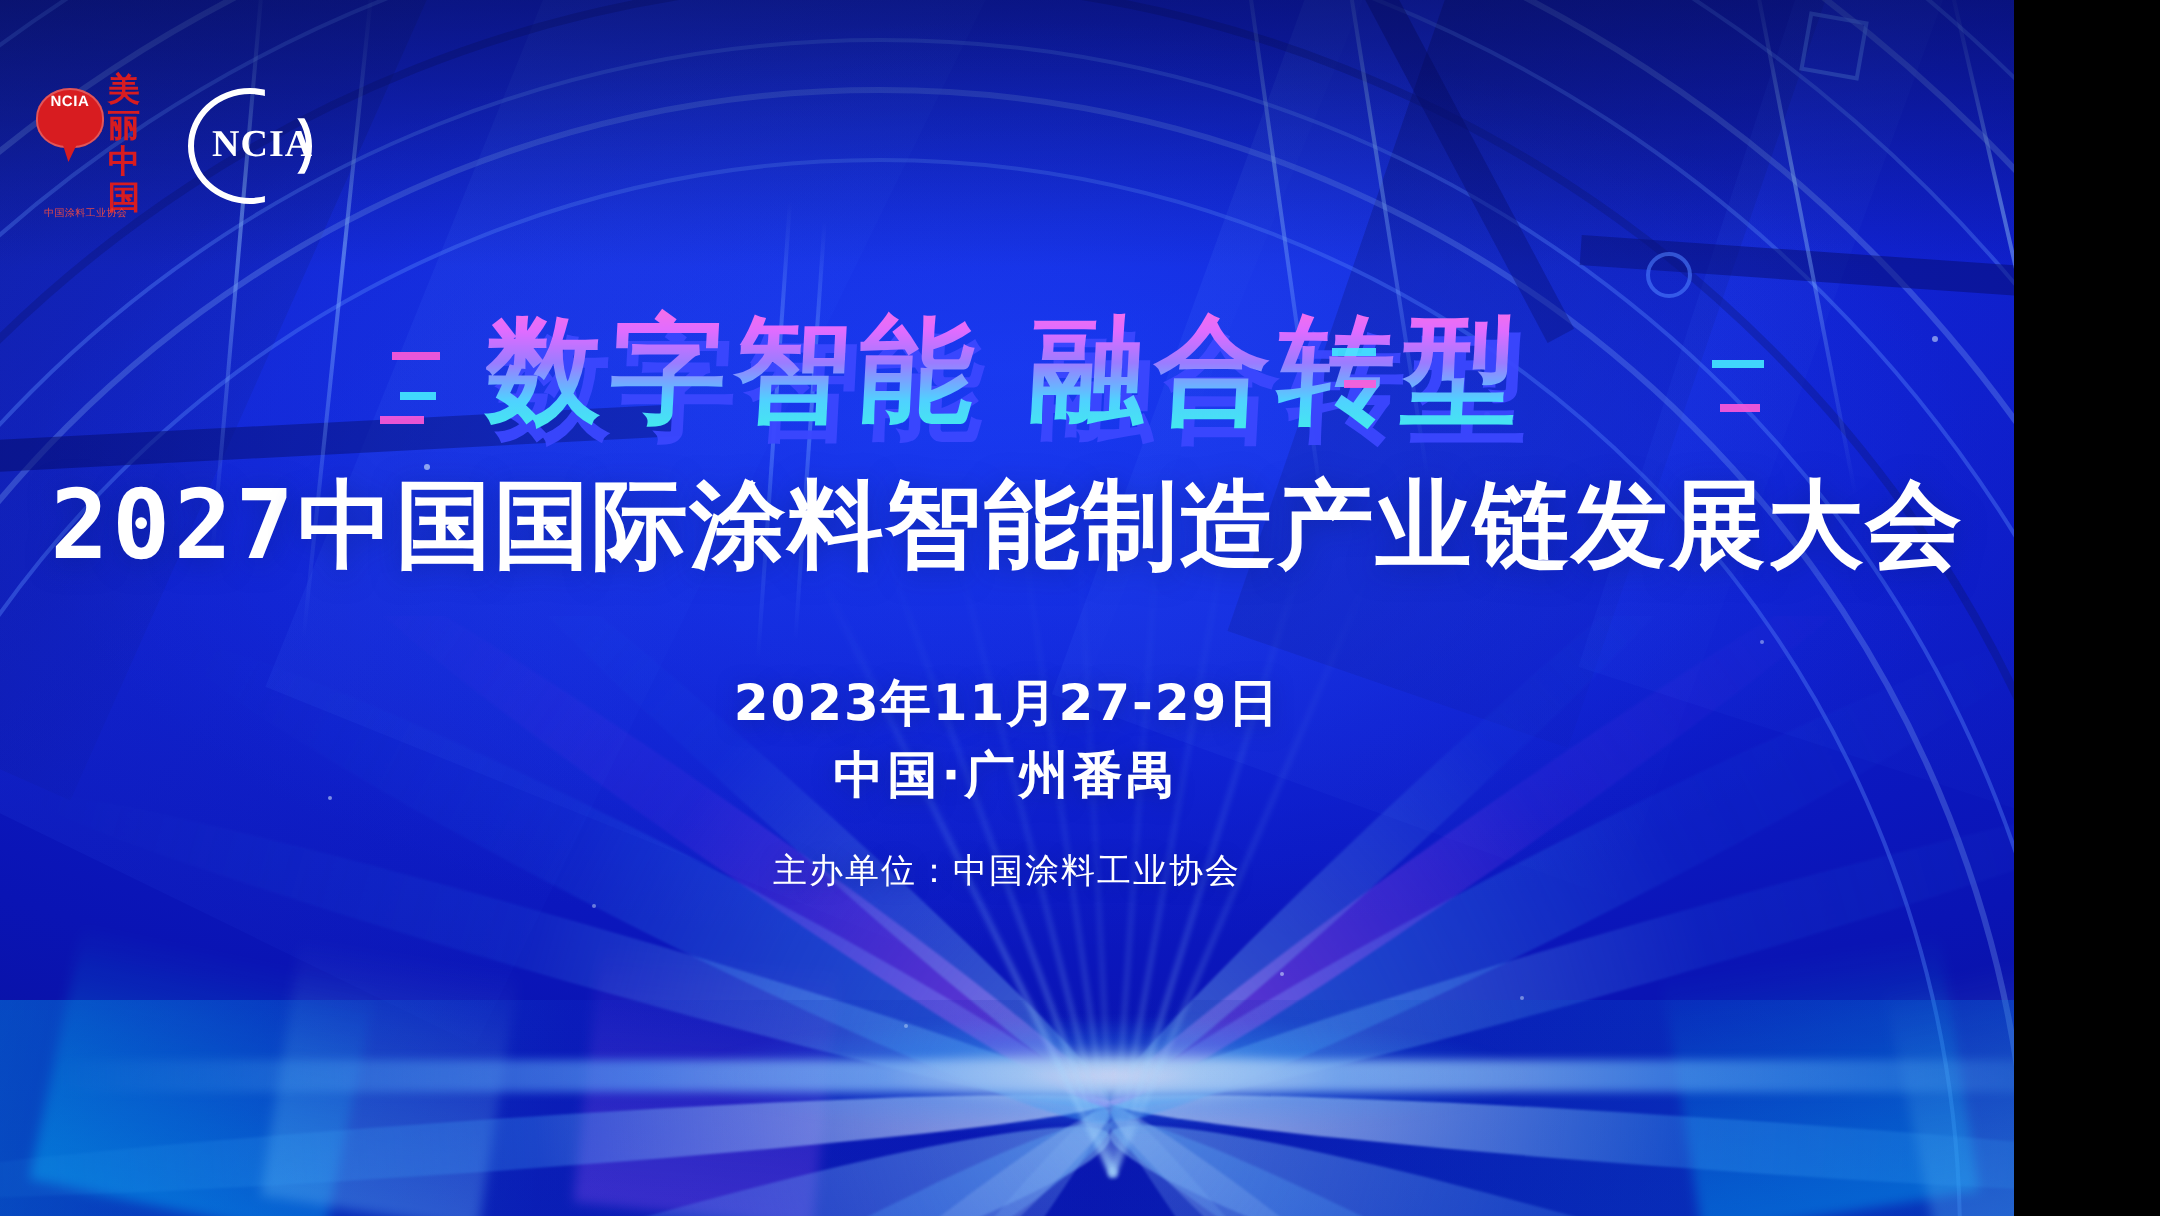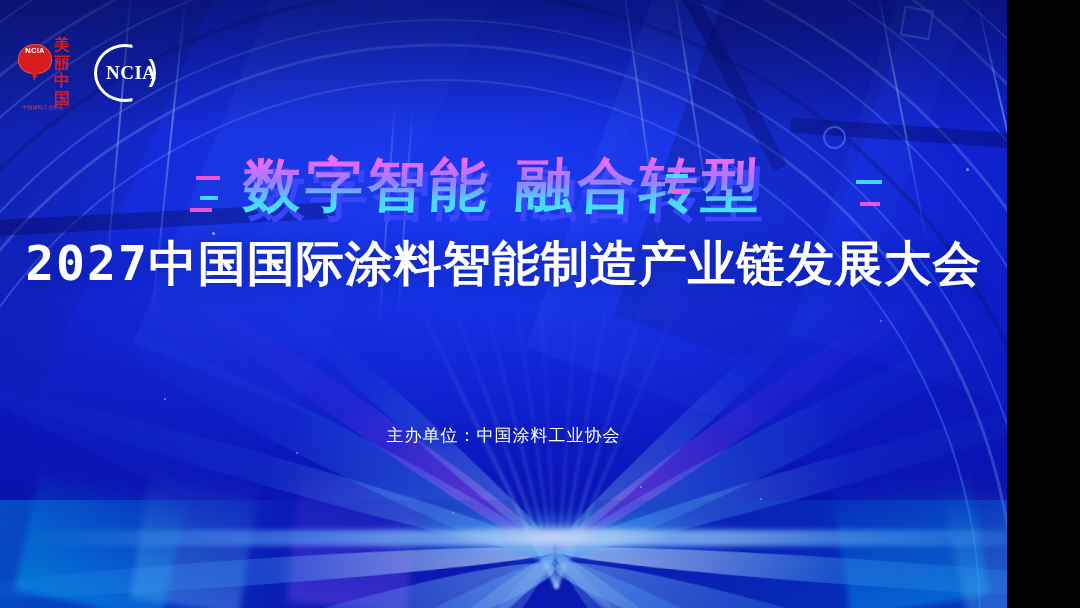--- a/index.html
+++ b/index.html
@@ -555,16 +555,18 @@
       <div class="gd" style="left:672px; top:40px;  width:16px;"></div>
       <div class="gd cy" style="left:856px; top:30px; width:26px;"></div>
       <div class="gd" style="left:860px; top:52px;  width:20px;"></div>
     </div>
   </div>
 
   <div class="title">
     <span class="yr">2027</span><span>中国国际涂料智能制造产业链发展大会</span>
   </div>
 
+  <div class="date-line">2023年11月27-29日</div>
+  <div class="place-line">中国·广州番禺</div>
 
   <div class="org-host">主办单位：中国涂料工业协会</div>
 
 </div>
 
 </body></html>

